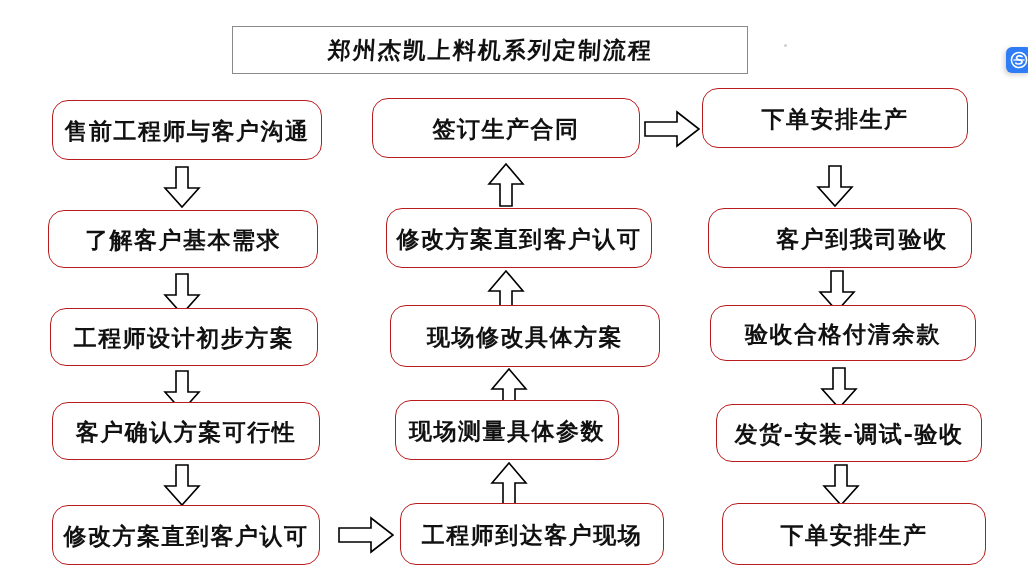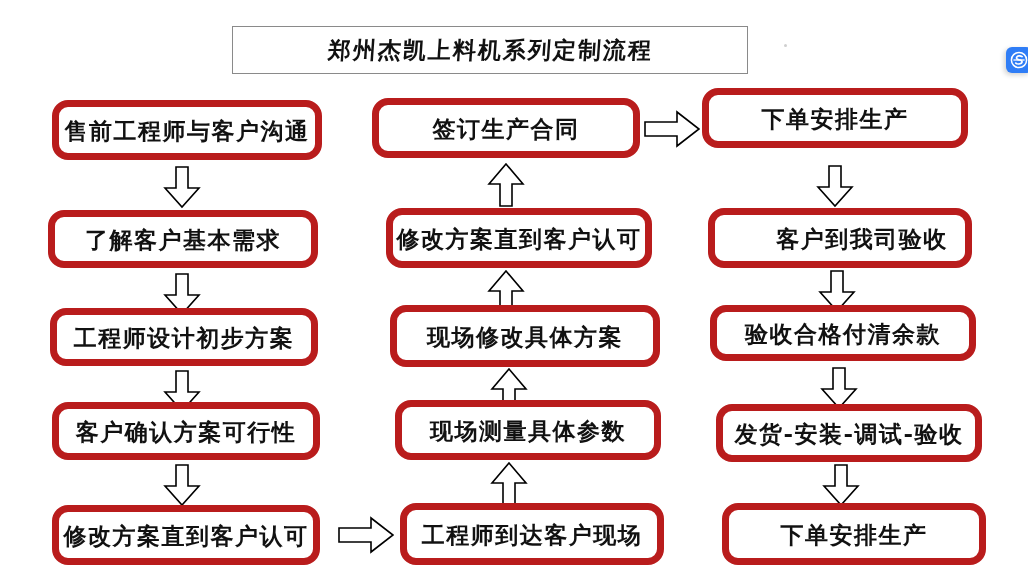--- a/index.html
+++ b/index.html
@@ -44,21 +44,21 @@
     letter-spacing: 2px;
     white-space: nowrap;
     transform: skewX(-4deg);
   }
 
   
   .node {
     position: absolute;
     box-sizing: border-box;
     background: #ffffff;
-    border: 7px solid #b91c1c;
+    border: 1px solid #b91c1c;
     border-radius: 16px;
     display: flex;
     align-items: center;
     justify-content: center;
     box-shadow: 0 0 0 0 rgba(0,0,0,0);
   }
   .node-label {
     font-family: "DejaVu Serif", "Liberation Serif", serif;
     font-size: 23px;
     font-weight: 700;
@@ -186,21 +186,21 @@
 
   <div class="node" style="left:390px; top:305px; width:270px; height:62px;">
     <span class="node-label">现场修改具体方案</span>
   </div>
   <div class="arrow" style="left:490px; top:368px; width:38px; height:44px;">
     <svg width="38" height="44" viewBox="0 0 38 44">
       <polygon points="19,1 36,21 25,21 25,43 13,43 13,21 2,21"></polygon>
     </svg>
   </div>
 
-  <div class="node" style="left:395px; top:400px; width:266px; height:60px;">
+  <div class="node" style="left:395px; top:400px; width:224px; height:60px;">
     <span class="node-label">现场测量具体参数</span>
   </div>
   <div class="arrow" style="left:490px; top:462px; width:38px; height:44px;">
     <svg width="38" height="44" viewBox="0 0 38 44">
       <polygon points="19,1 36,21 25,21 25,43 13,43 13,21 2,21"></polygon>
     </svg>
   </div>
 
   <div class="node" style="left:400px; top:503px; width:264px; height:62px;">
     <span class="node-label">工程师到达客户现场</span>

